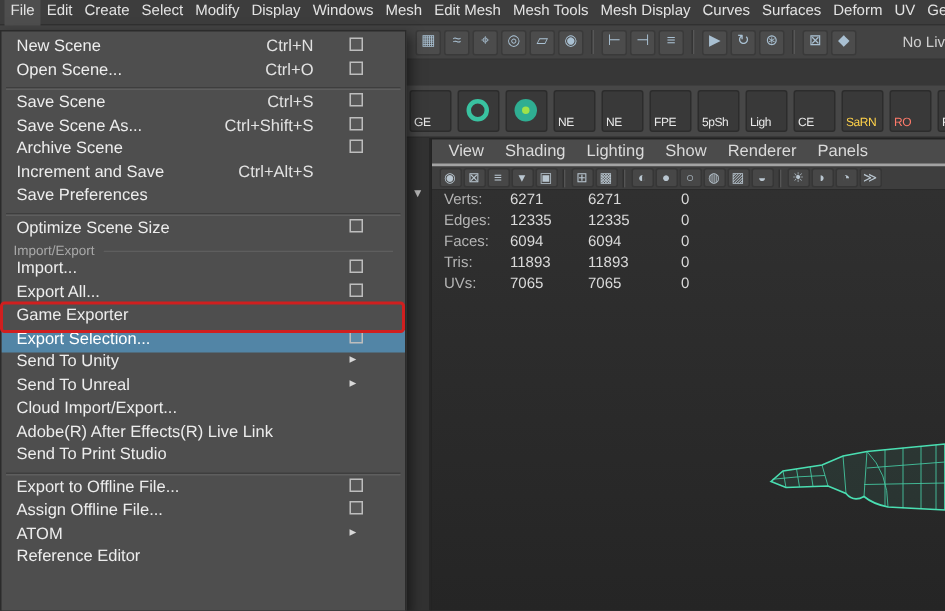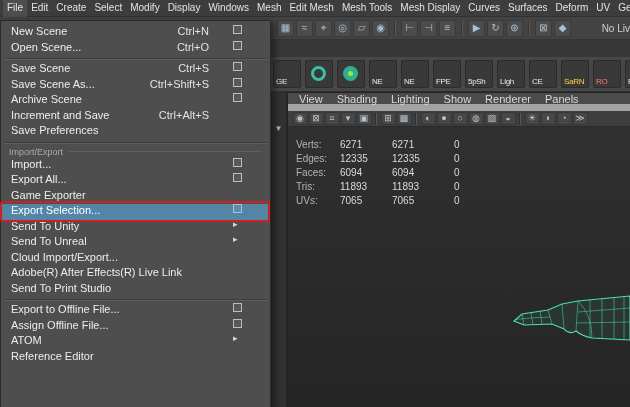--- a/index.html
+++ b/index.html
@@ -30,27 +30,27 @@
   .shelf-btn .lbl{position:absolute;left:2px;bottom:1px;font-size:8px;color:#e9e9e9;letter-spacing:-.3px}
   .icon-ring{position:absolute;left:5px;top:5px;width:15px;height:15px;border:3px solid #39c2a0;border-radius:50%}
   .icon-torus{position:absolute;left:5px;top:5px;width:15px;height:15px;background:#2fae92;border-radius:50%}
   .icon-torus::after{content:"";position:absolute;left:5px;top:5px;width:5px;height:5px;background:#9fe24a;border-radius:50%}
 
   
   .workspace{position:absolute;top:92px;left:0;right:0;bottom:0;background:#373737}
   .side-strip{position:absolute;left:271px;top:0;width:16px;bottom:0;background:#323232;border-right:1px solid #262626;text-align:center;color:#b9b9b9;font-size:8px}
   .side-strip .caret{display:inline-block;margin-top:32px}
   .viewport-panel{position:absolute;left:287px;top:0;right:0;bottom:0;background:#2b2b2b;border:1px solid #232323;border-right:none;border-bottom:none}
-  .panel-menubar{height:18px;background:#4b4b4b;border-bottom:7px solid #a3a3a3;display:flex;align-items:center;padding-left:4px;font-size:11px}
+  .panel-menubar{height:18px;background:#4b4b4b;border-bottom:2px solid #a3a3a3;display:flex;align-items:center;padding-left:4px;font-size:11px}
   .pm-item{padding:0 7px;color:#dadada;white-space:nowrap}
   .panel-toolbar{height:16px;background:#3e3e3e;border-bottom:1px solid #2a2a2a;display:flex;align-items:center;padding-left:4px}
   .pt-icon{width:15px;height:13px;margin:0 .5px;background:#474747;border:1px solid #363636;border-radius:2px;color:#b9c6d0;font-size:9px;display:flex;align-items:center;justify-content:center;line-height:1;flex:0 0 auto}
   .pt-div{width:2px;height:12px;background:#303030;border-right:1px solid #555;margin:0 3px}
   .viewport{position:absolute;left:0;top:34px;right:0;bottom:0;background:linear-gradient(#303030,#252525)}
-  .hud{position:absolute;top:11px;left:8px;font-size:10px;line-height:14px}
+  .hud{position:absolute;top:0;left:8px;font-size:10px;line-height:14px}
   .hud-row{display:grid;grid-template-columns:44px 52px 62px 24px}
   .hud-label{color:#b4b4b4}
   .hud-val{text-align:left;color:#dadada}
   .mesh-hand{position:absolute;right:0;bottom:66px;width:118px;height:48px}
 
   
   .file-menu{position:absolute;left:0;top:20px;width:271px;height:389px;background:#4e4e4e;border:1px solid #2b2b2b;box-shadow:3px 3px 8px rgba(0,0,0,.5);padding-top:4px;font-size:11px;overflow:hidden;z-index:5}
   .mi{height:15.5px;display:flex;align-items:flex-start;padding:0 28px 0 10px;color:#ededed}
   .mi.hl{background:#5285a6;color:#fff}
   .mi-label{white-space:nowrap}
@@ -285,20 +285,25 @@
         <span class="mi-fill"></span>
       <span class="mi-short">Ctrl+Alt+S</span>
       <span class="mi-trail"></span>
     </div>
     <div class="mi">
       <span class="mi-label">Save Preferences</span>
         <span class="mi-fill"></span>
       <span class="mi-trail"></span>
     </div>
     <div class="msep"></div>
+    <div class="mi">
+      <span class="mi-label">Optimize Scene Size</span>
+        <span class="mi-fill"></span>
+      <span class="mi-box"></span>
+    </div>
     <div class="mhead">
       <span>Import/Export</span>
         <span class="line"></span>
     </div>
     <div class="mi">
       <span class="mi-label">Import...</span>
         <span class="mi-fill"></span>
       <span class="mi-box"></span>
     </div>
     <div class="mi">

